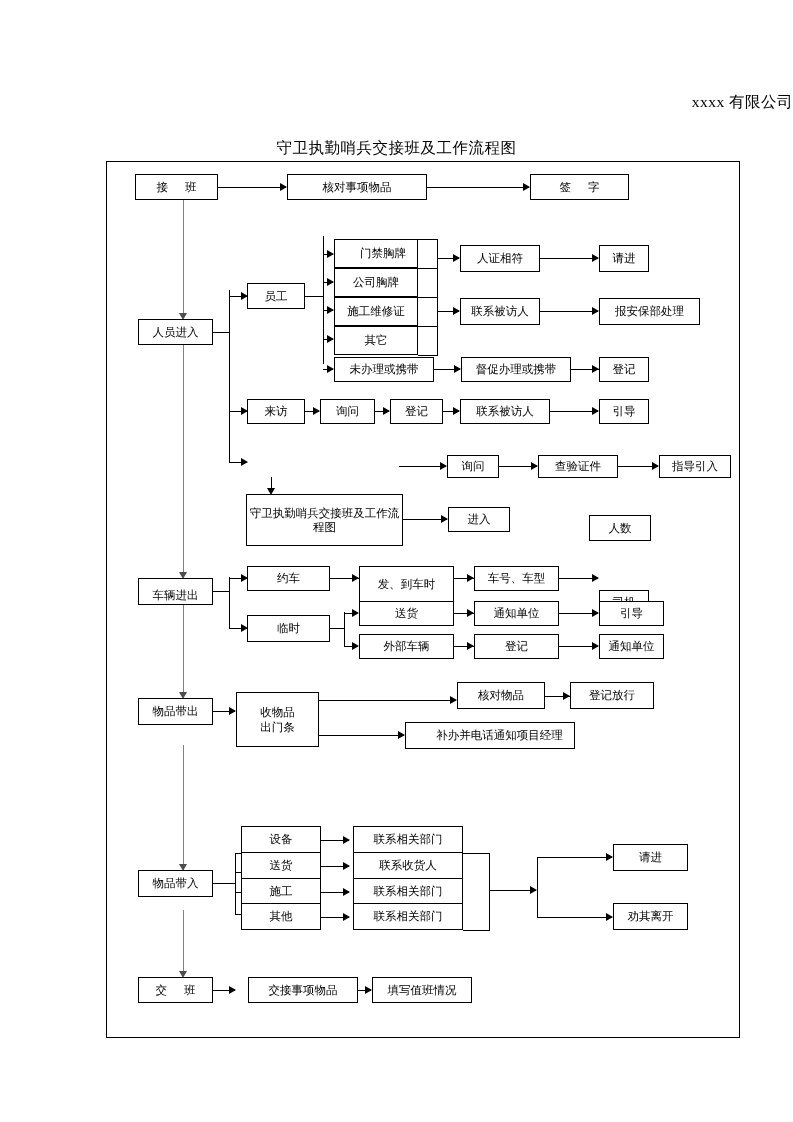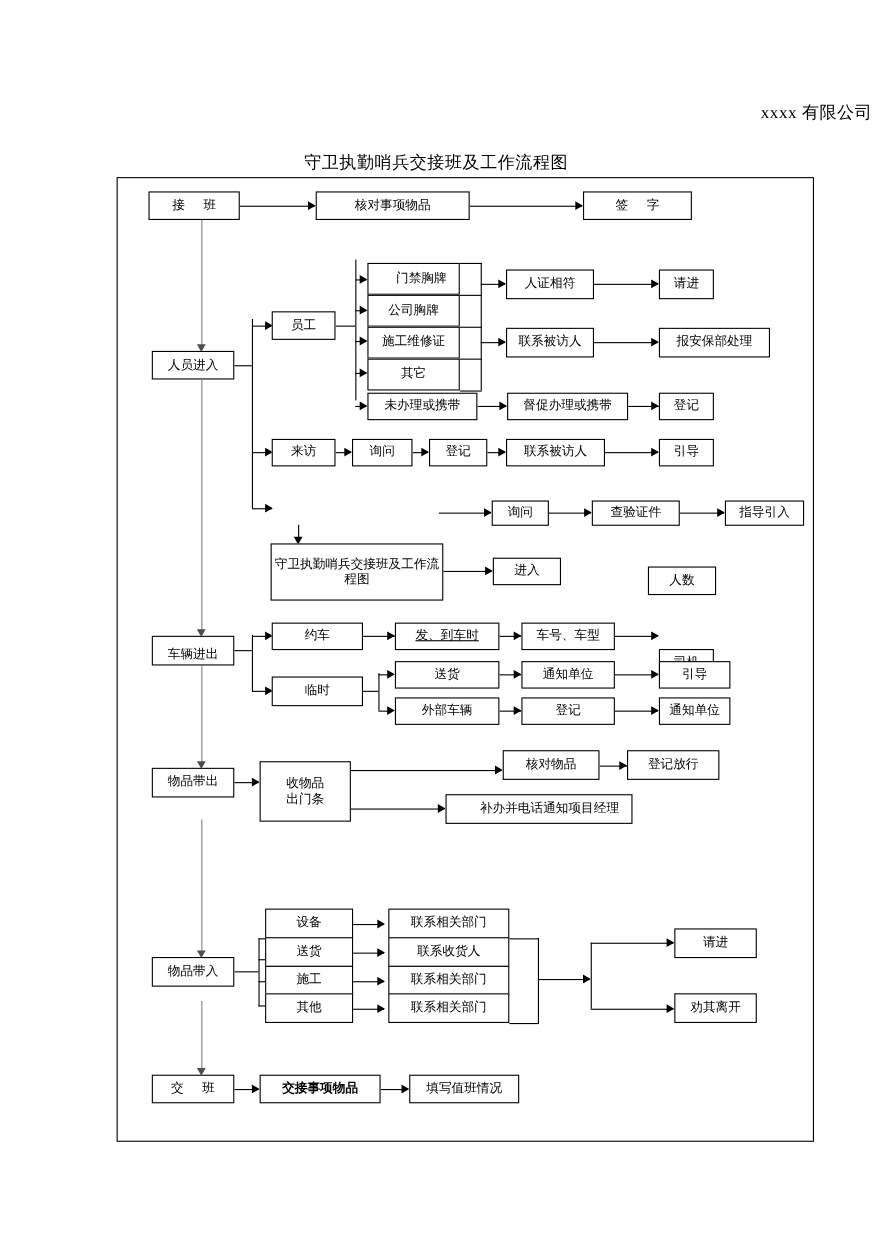--- a/index.html
+++ b/index.html
@@ -166,21 +166,21 @@
   </div>
 
   <div class="hline" style="left:213px;top:591px;width:16px;"></div>
   <div class="vline" style="left:229px;top:577px;height:52px;"></div>
 
   <div class="hline" style="left:229px;top:578px;width:18px;"></div>
   <div class="arrow-r" style="left:241px;top:574px;"></div>
   <div class="box" style="left:247px;top:566px;width:83px;height:25px;">约车</div>
   <div class="hline" style="left:330px;top:578px;width:29px;"></div>
   <div class="arrow-r" style="left:352px;top:574px;"></div>
-  <div class="box" style="left:359px;top:566px;width:95px;height:25px;text-decoration:underline;">发、到车时</div>
+  <div class="box" style="left:359px;top:566px;width:95px;height:36px;">发、到车时</div>
   <div class="hline" style="left:454px;top:578px;width:20px;"></div>
   <div class="arrow-r" style="left:467px;top:574px;"></div>
   <div class="box" style="left:474px;top:566px;width:85px;height:25px;">车号、车型</div>
   <div class="hline" style="left:559px;top:578px;width:39px;"></div>
   <div class="arrow-r" style="left:592px;top:574px;"></div>
   <div class="box" style="left:599px;top:566px;width:50px;height:25px;margin-top:24px;">司机</div>
 
   <div class="hline" style="left:229px;top:628px;width:18px;"></div>
   <div class="arrow-r" style="left:241px;top:624px;"></div>
   <div class="box" style="left:247px;top:615px;width:83px;height:27px;">临时</div>
@@ -267,18 +267,18 @@
   <div class="arrow-r" style="left:606px;top:853px;"></div>
   <div class="box" style="left:613px;top:844px;width:75px;height:27px;">请进</div>
 
   <div class="hline" style="left:537px;top:917px;width:75px;"></div>
   <div class="arrow-r" style="left:606px;top:913px;"></div>
   <div class="box" style="left:613px;top:903px;width:75px;height:27px;">劝其离开</div>
 
   <div class="box wide-sp" style="left:138px;top:977px;width:75px;height:26px;">交  班</div>
   <div class="hline" style="left:213px;top:990px;width:22px;"></div>
   <div class="arrow-r" style="left:229px;top:986px;"></div>
-  <div class="box" style="left:236px;top:977px;width:110px;height:26px;font-weight:bold;">交接事项物品</div>
+  <div class="box" style="left:248px;top:977px;width:110px;height:26px;">交接事项物品</div>
   <div class="hline" style="left:346px;top:990px;width:25px;"></div>
   <div class="arrow-r" style="left:365px;top:986px;"></div>
   <div class="box" style="left:372px;top:977px;width:100px;height:26px;">填写值班情况</div>
 
 </div>
 
 </body></html>

